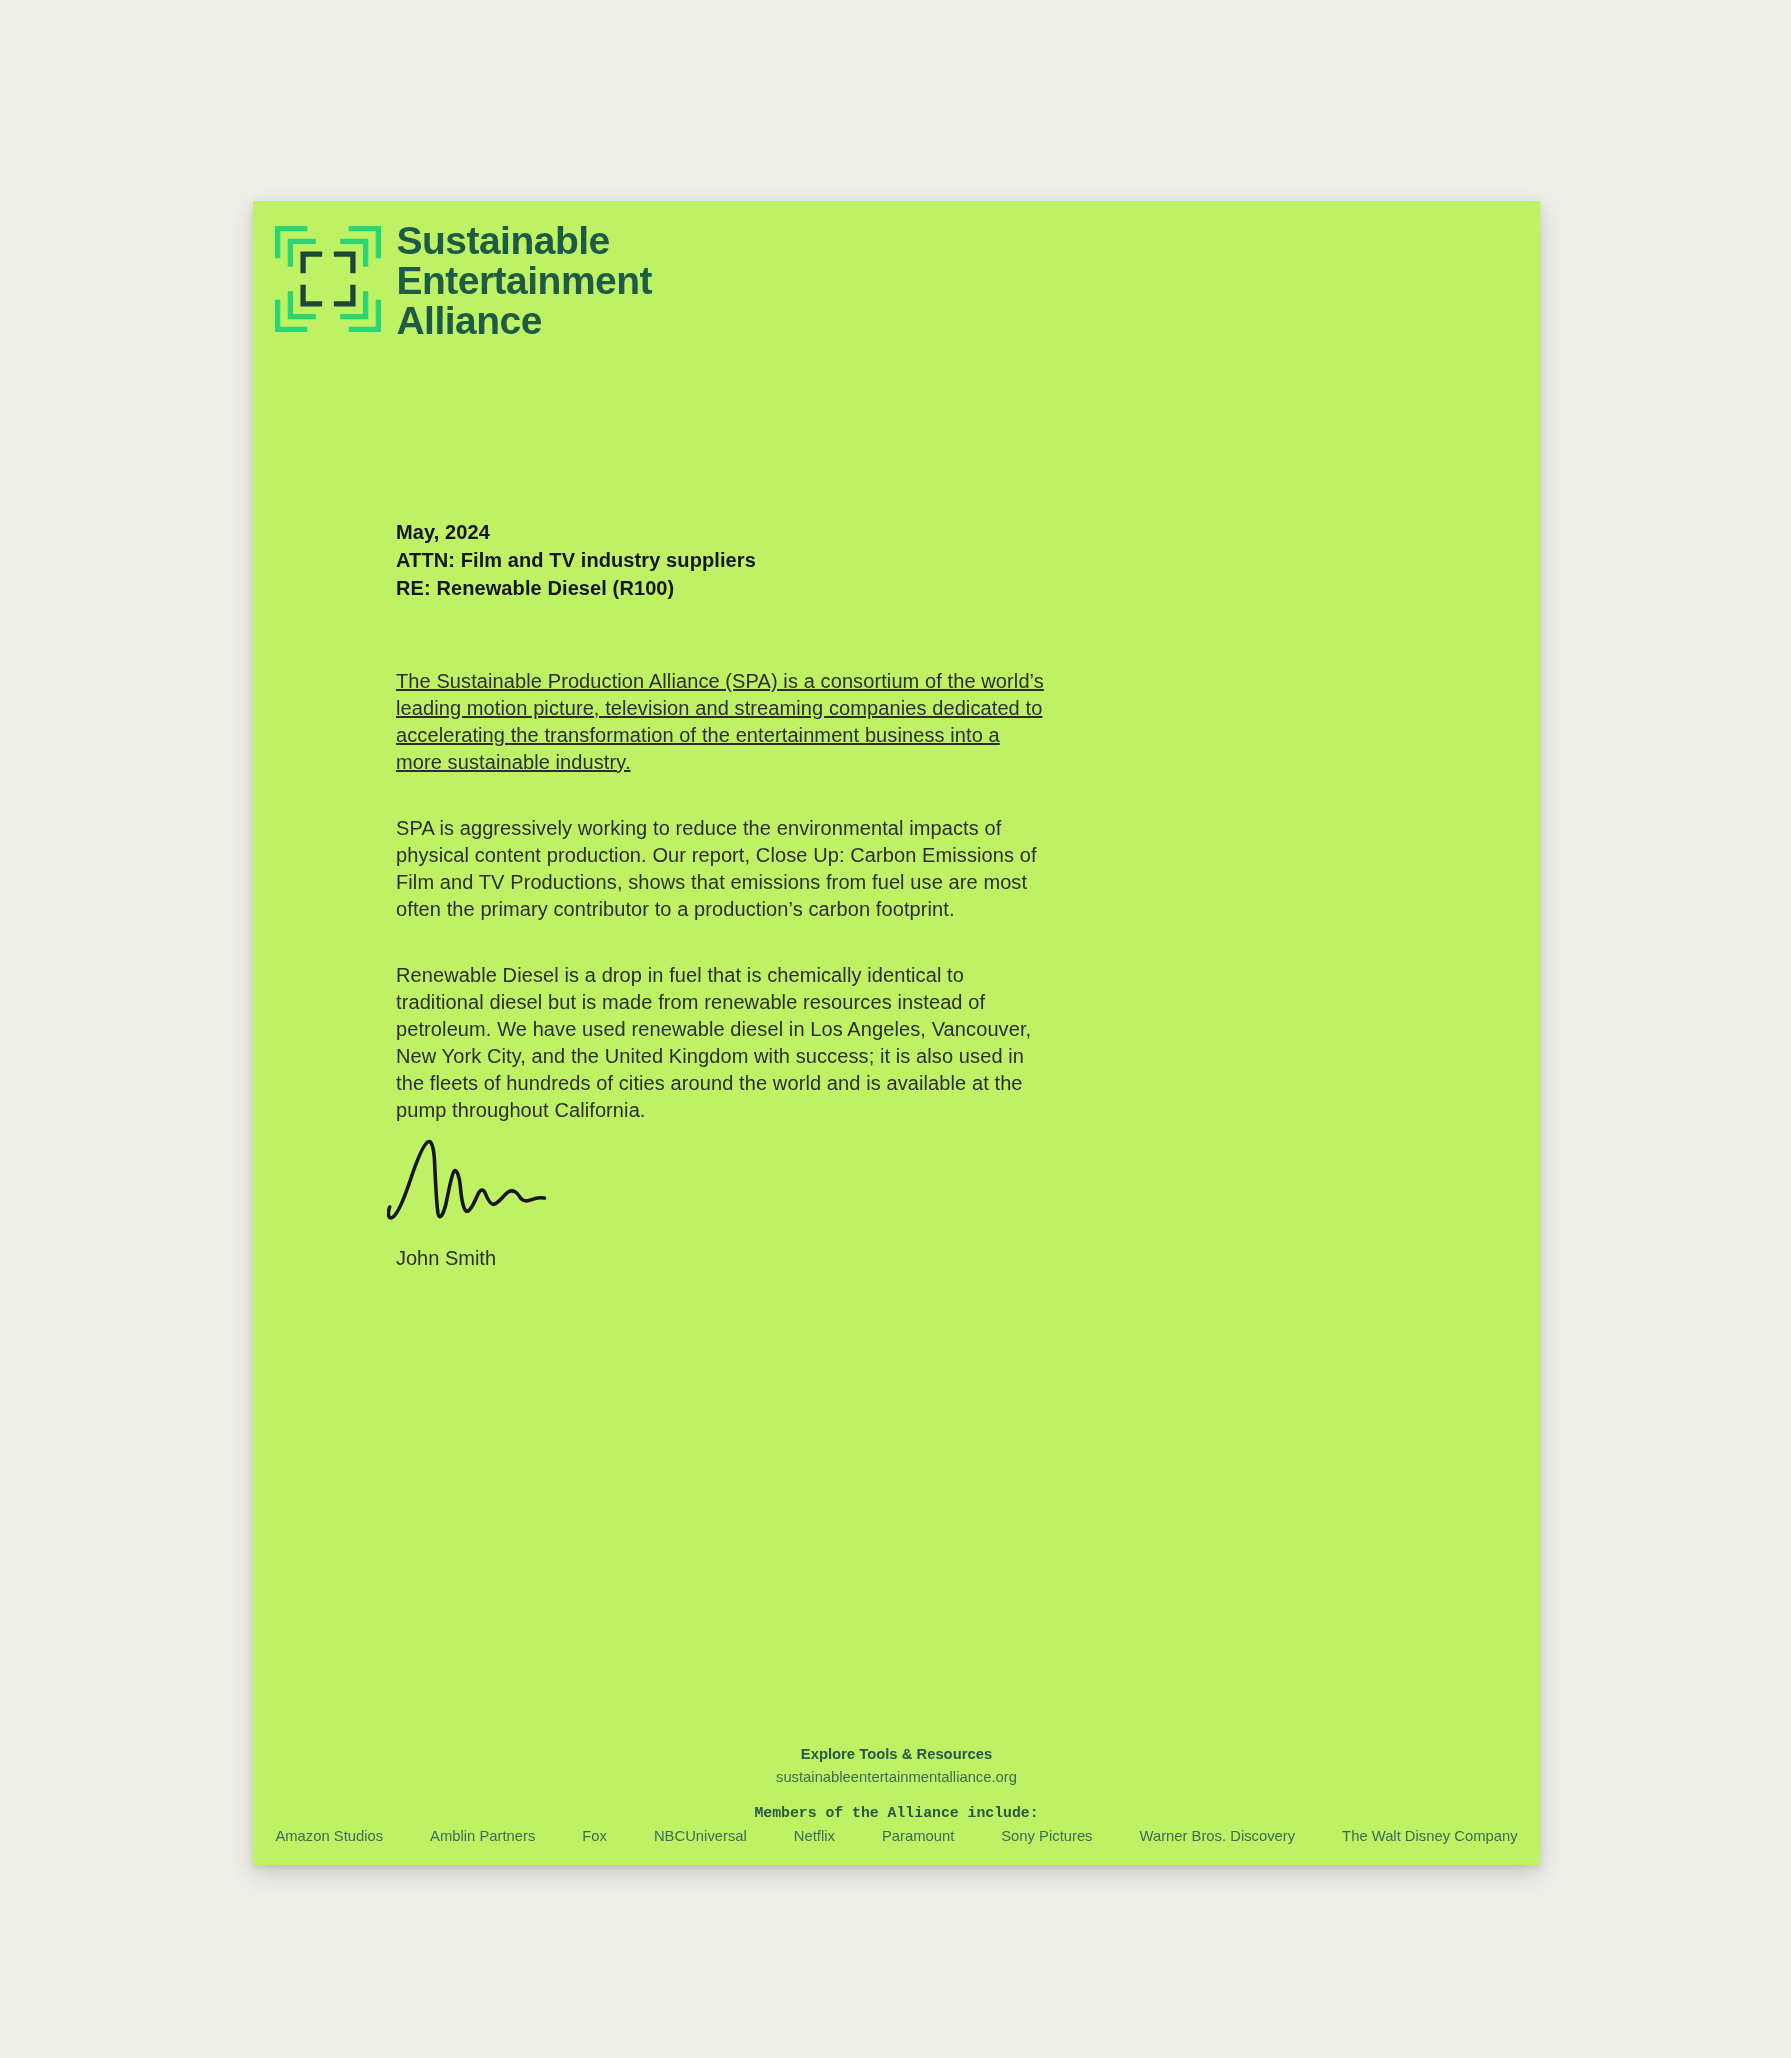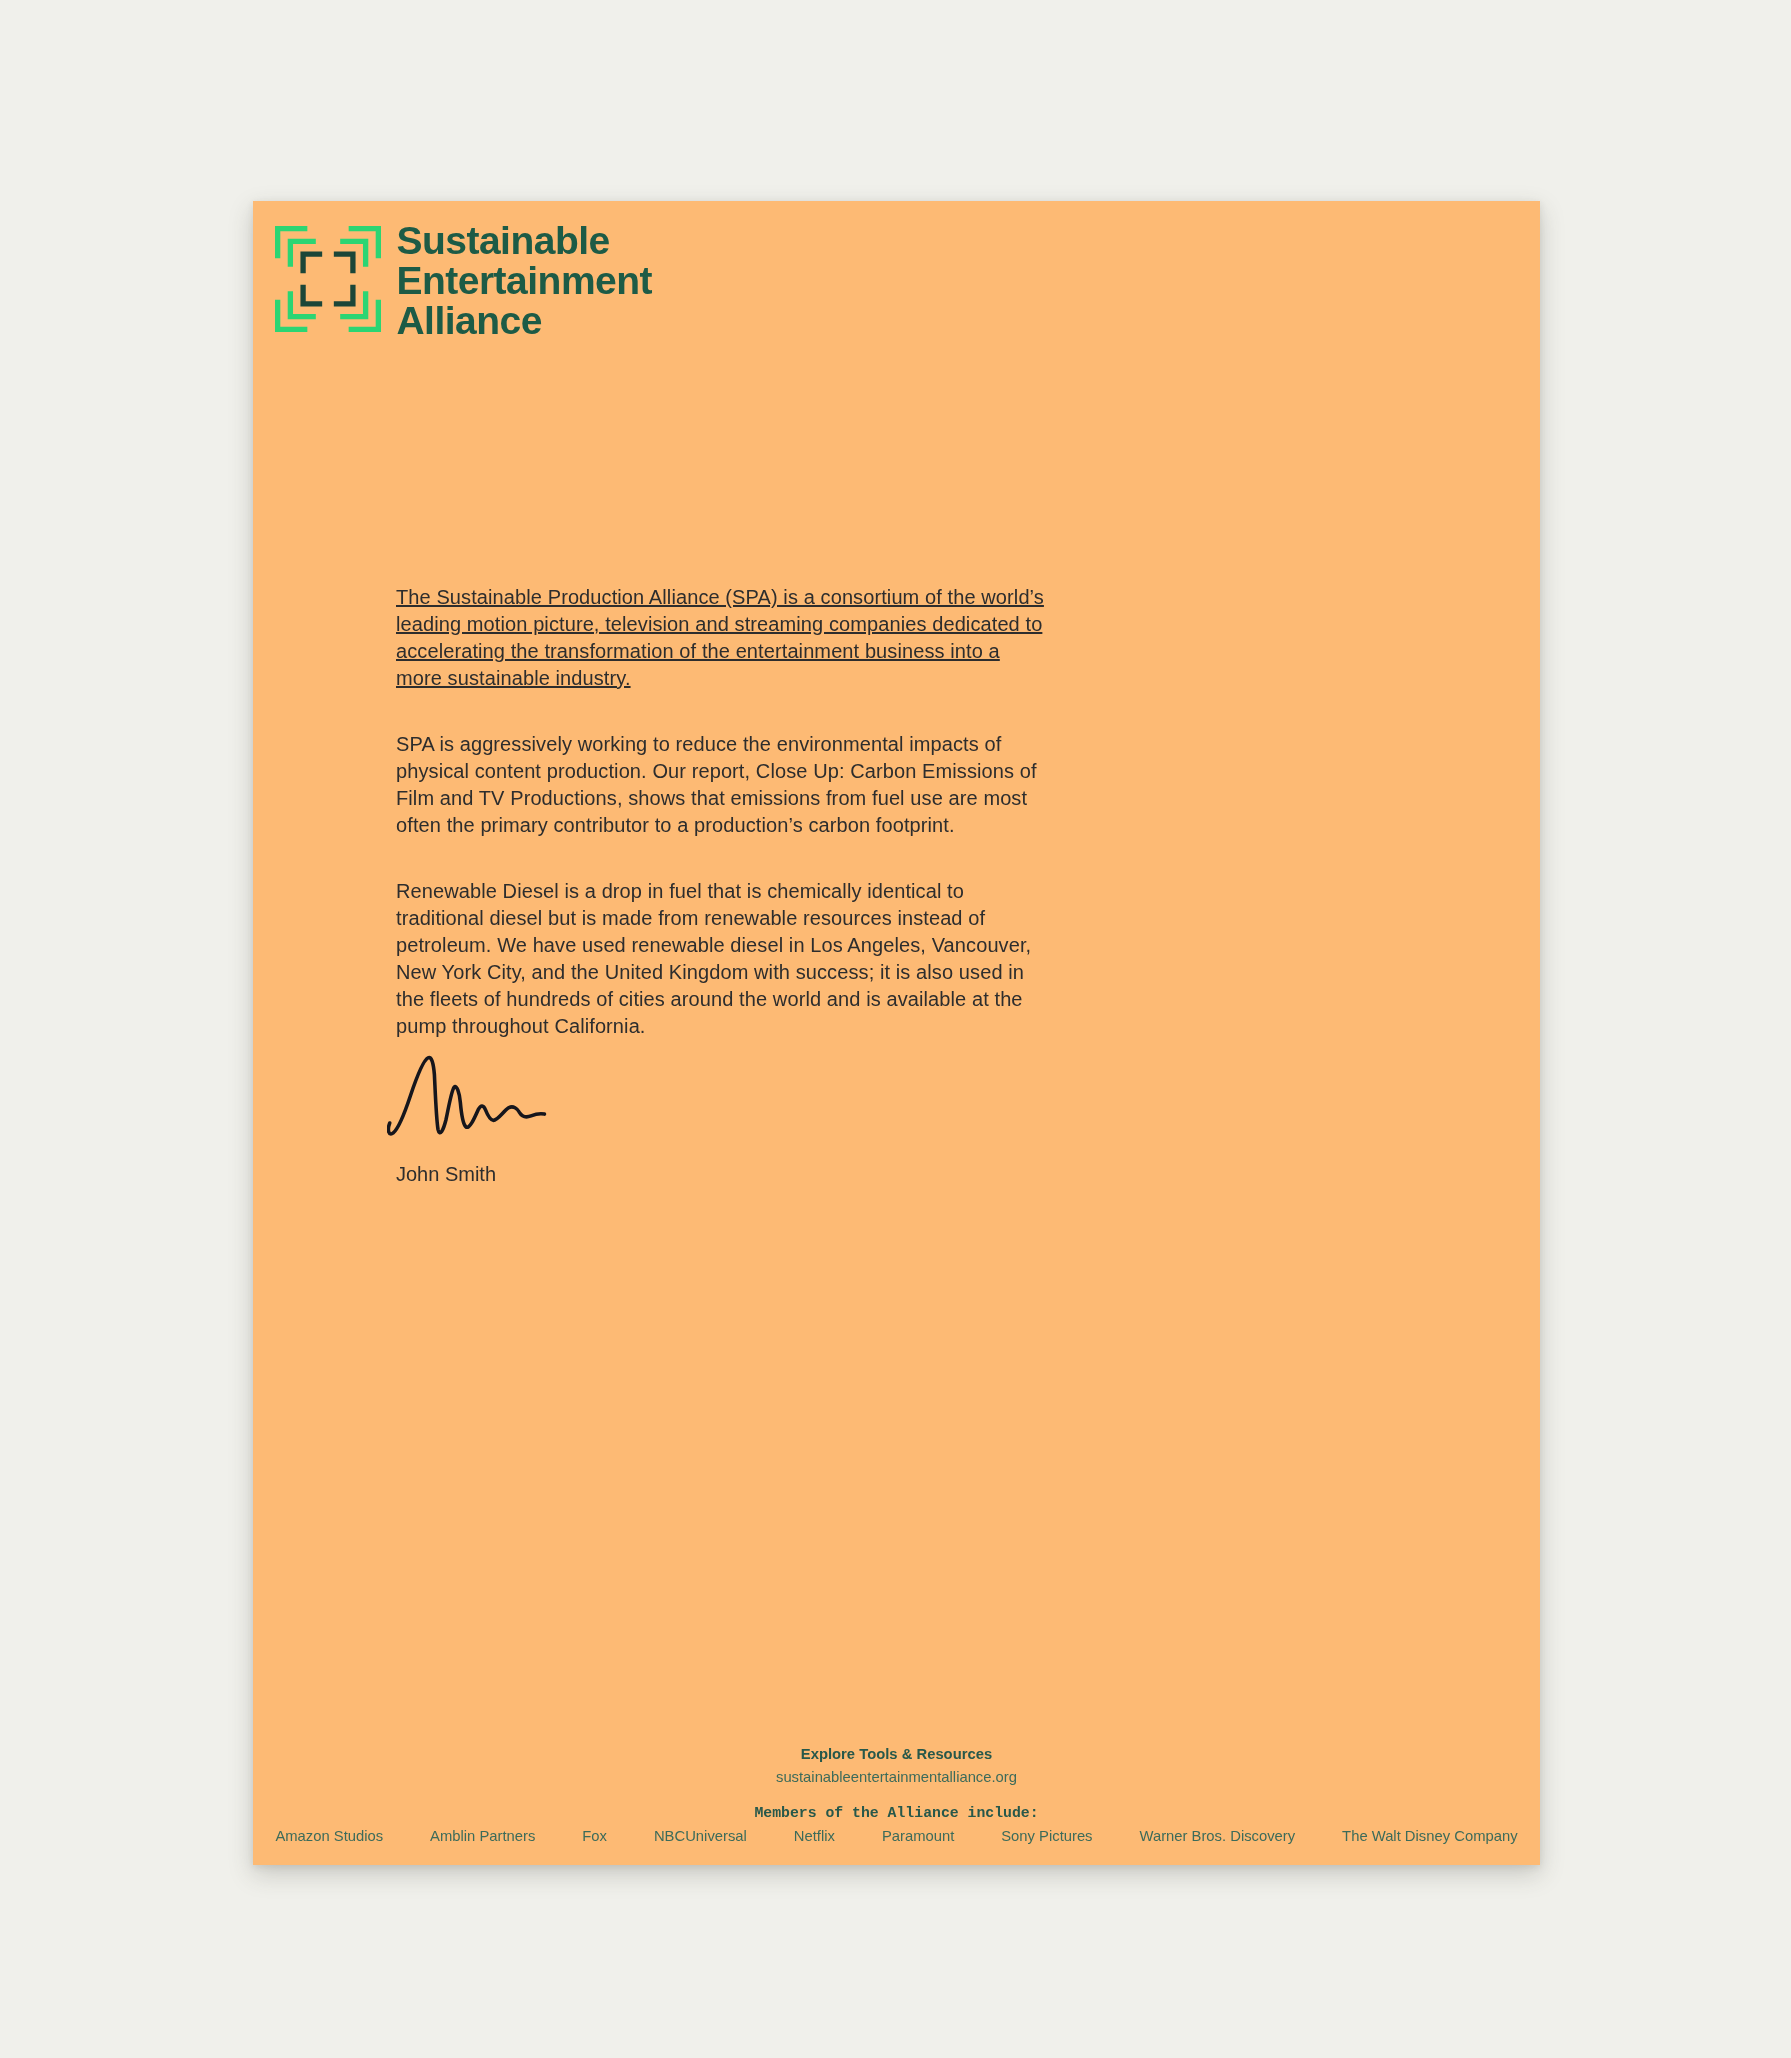--- a/index.html
+++ b/index.html
@@ -4,21 +4,21 @@
 <style>
   html,body { margin:0; padding:0; background:#F0F0EB; }
   * { box-sizing:border-box; }
   .stage {
     position:relative; width:1791px; height:2059px;
     background:#F0F0EB; overflow:hidden;
     font-family:"Liberation Sans","DejaVu Sans",sans-serif;
   }
   .paper {
     position:absolute; left:253px; top:201px; width:1287px; height:1664px;
-    background:#fdba74;
+    background:#bef264;
     box-shadow:0 9px 23px rgba(60,60,52,0.22), 0 1.8px 7.2px rgba(60,60,52,0.10);
   }
   
   .logo { position:absolute; left:22.4px; top:25px; display:flex; align-items:flex-start; }
   .logo-mark { width:106px; height:106px; flex:0 0 auto; }
   .logo-mark path { fill:none; stroke-width:5; }
   .logo-mark .b1 { stroke:#2BD573; }
   .logo-mark .b2 { stroke:#1B4638; }
   .logo-text {
     margin-left:15px; margin-top:-5.4px;
@@ -74,20 +74,23 @@
         <path class="b1" d="M 69.5 97.5 H 97.5 V 69.5"></path>
         <path class="b1" d="M 61.5 85.5 H 85.5 V 61.5"></path>
         <path class="b2" d="M 55.5 73.5 H 73.5 V 55.5"></path>
       </svg>
       <div class="logo-text">Sustainable
 Entertainment
 Alliance</div>
     </div>
 
     <div class="letter">
+      <div class="heading">May, 2024
+ATTN: Film and TV industry suppliers
+RE: Renewable Diesel (R100)</div>
       <p class="para first">The Sustainable Production Alliance (SPA) is a consortium of the world’s
 leading motion picture, television and streaming companies dedicated to
 accelerating the transformation of the entertainment business into a
 more sustainable industry.</p>
       <p class="para">SPA is aggressively working to reduce the environmental impacts of
 physical content production. Our report, Close Up: Carbon Emissions of
 Film and TV Productions, shows that emissions from fuel use are most
 often the primary contributor to a production’s carbon footprint.</p>
       <p class="para">Renewable Diesel is a drop in fuel that is chemically identical to
 traditional diesel but is made from renewable resources instead of

